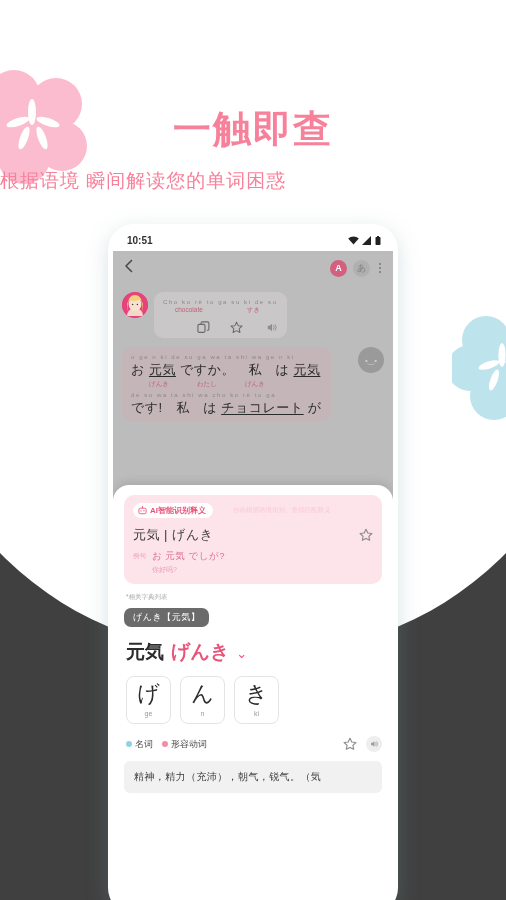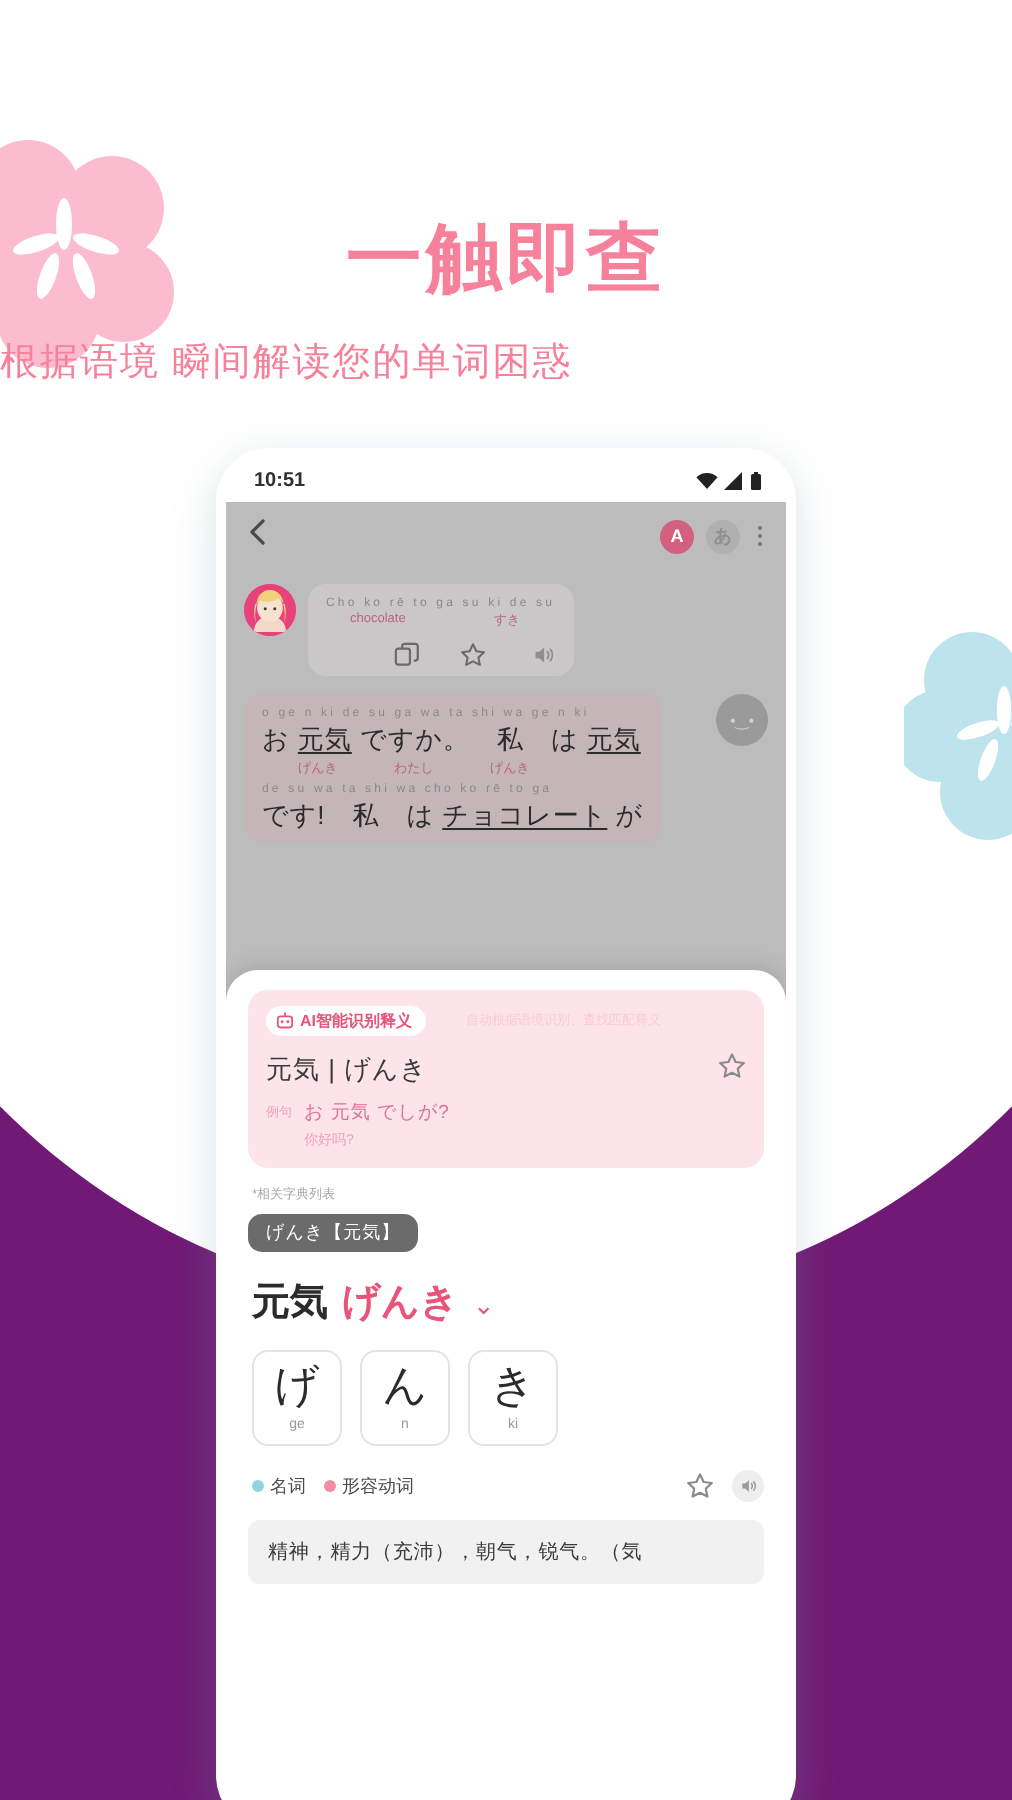--- a/index.html
+++ b/index.html
@@ -4,21 +4,21 @@
 <style>
   * { box-sizing: border-box; margin: 0; padding: 0; }
   html, body {
     width: 506px; height: 900px;
     font-family: "Liberation Sans", "DejaVu Sans", sans-serif;
     overflow: hidden;
   }
   #page {
     position: relative;
     width: 506px; height: 900px;
-    background: #701a75;
+    background: #404040;
     overflow: hidden;
   }
   
   .white-dome {
     position: absolute;
     left: -120px; top: -470px;
     width: 746px; height: 1120px;
     background: #ffffff;
     border-radius: 50% 50% 46% 46% / 50% 50% 36% 36%;
   }
@@ -147,21 +147,21 @@
     padding: 2px 7px 2px 5px;
     display: flex; align-items: center; gap: 3px;
     font-size: 8px; color: #e8547a; font-weight: bold;
     white-space: nowrap;
   }
   .ai-sub {
     font-size: 6.5px; color: #fac9d6; white-space: nowrap;
     overflow: hidden;
   }
   .ai-word-row {
-    display: flex; justify-content: space-between;
+    display: flex; align-items: center; justify-content: space-between;
     margin-top: 8px;
   }
   .ai-word { font-size: 13px; color: #3a3a3a; letter-spacing: 0.5px; }
   .ai-ex { display: flex; gap: 6px; margin-top: 6px; align-items: flex-start; }
   .ai-ex-tag { font-size: 6.5px; color: #efa0b8; padding-top: 2px; }
   .ai-ex-jp { font-size: 9.5px; color: #e0718f; letter-spacing: 0.5px; }
   .ai-ex-cn { font-size: 7px; color: #eda2b7; margin-top: 2px; }
   .rel-label { font-size: 6.5px; color: #a9a9a9; margin: 9px 0 4px 2px; }
   .chip {
     display: inline-block; background: #6b6b6b; color: #fff;

